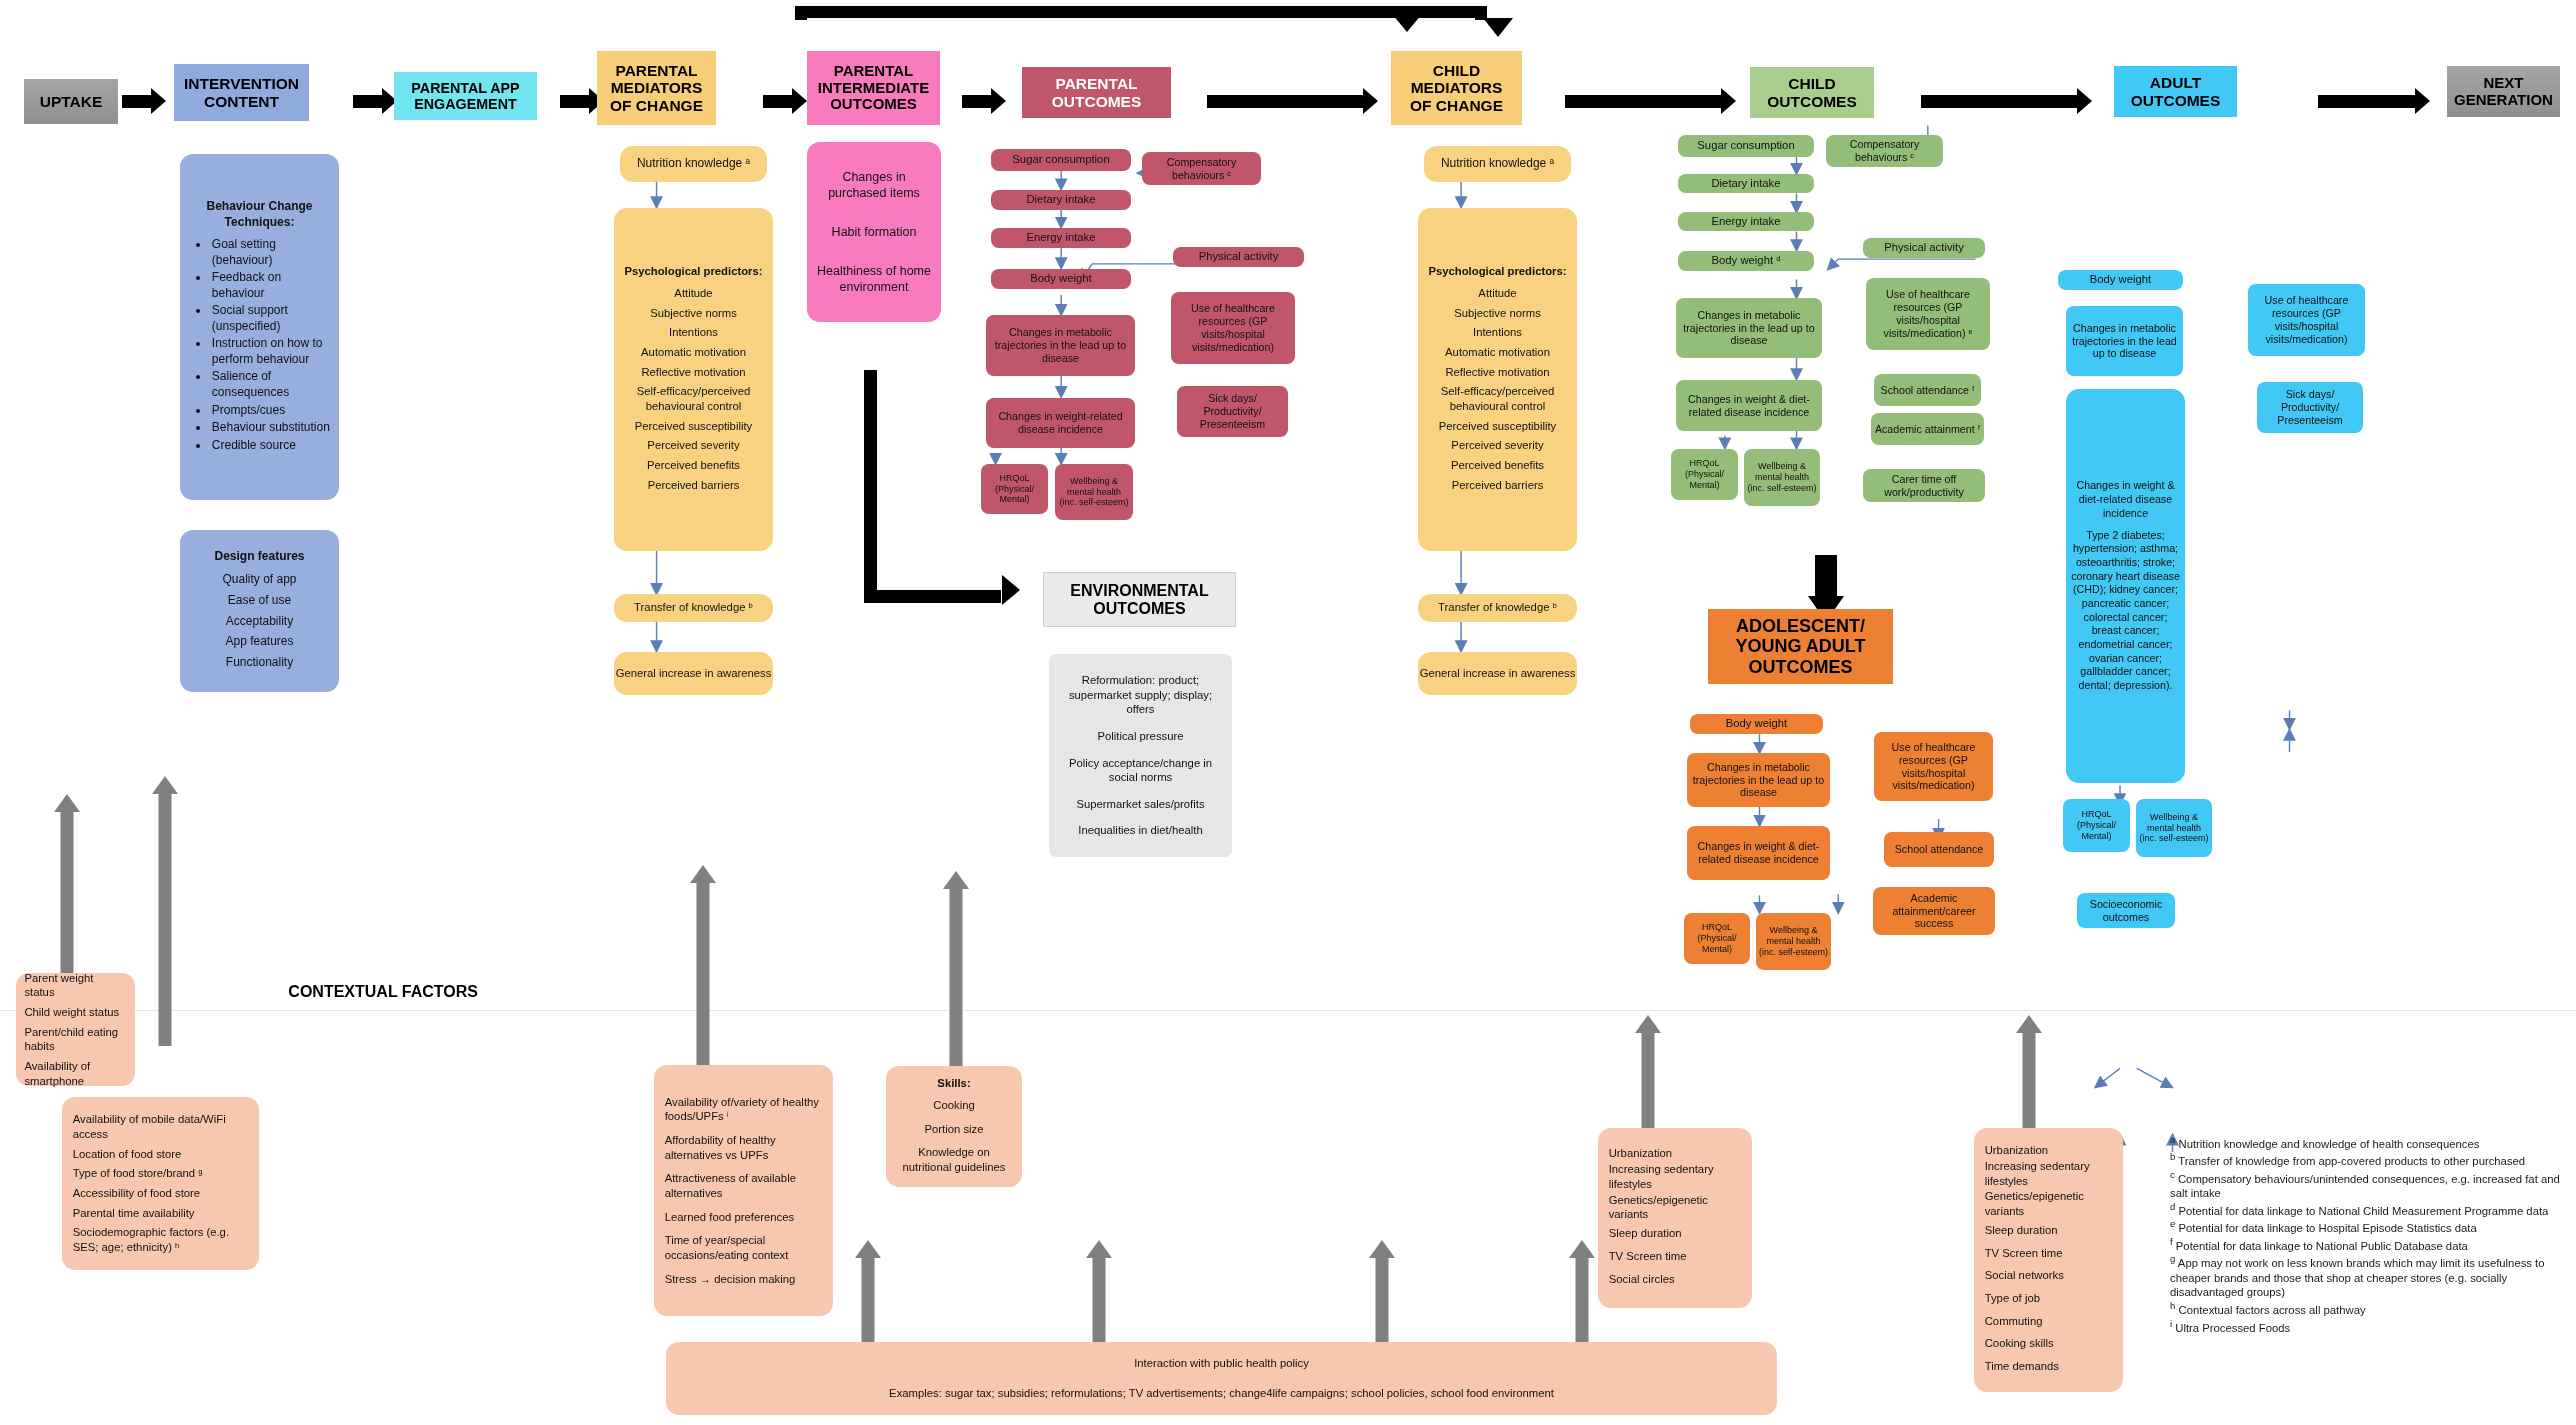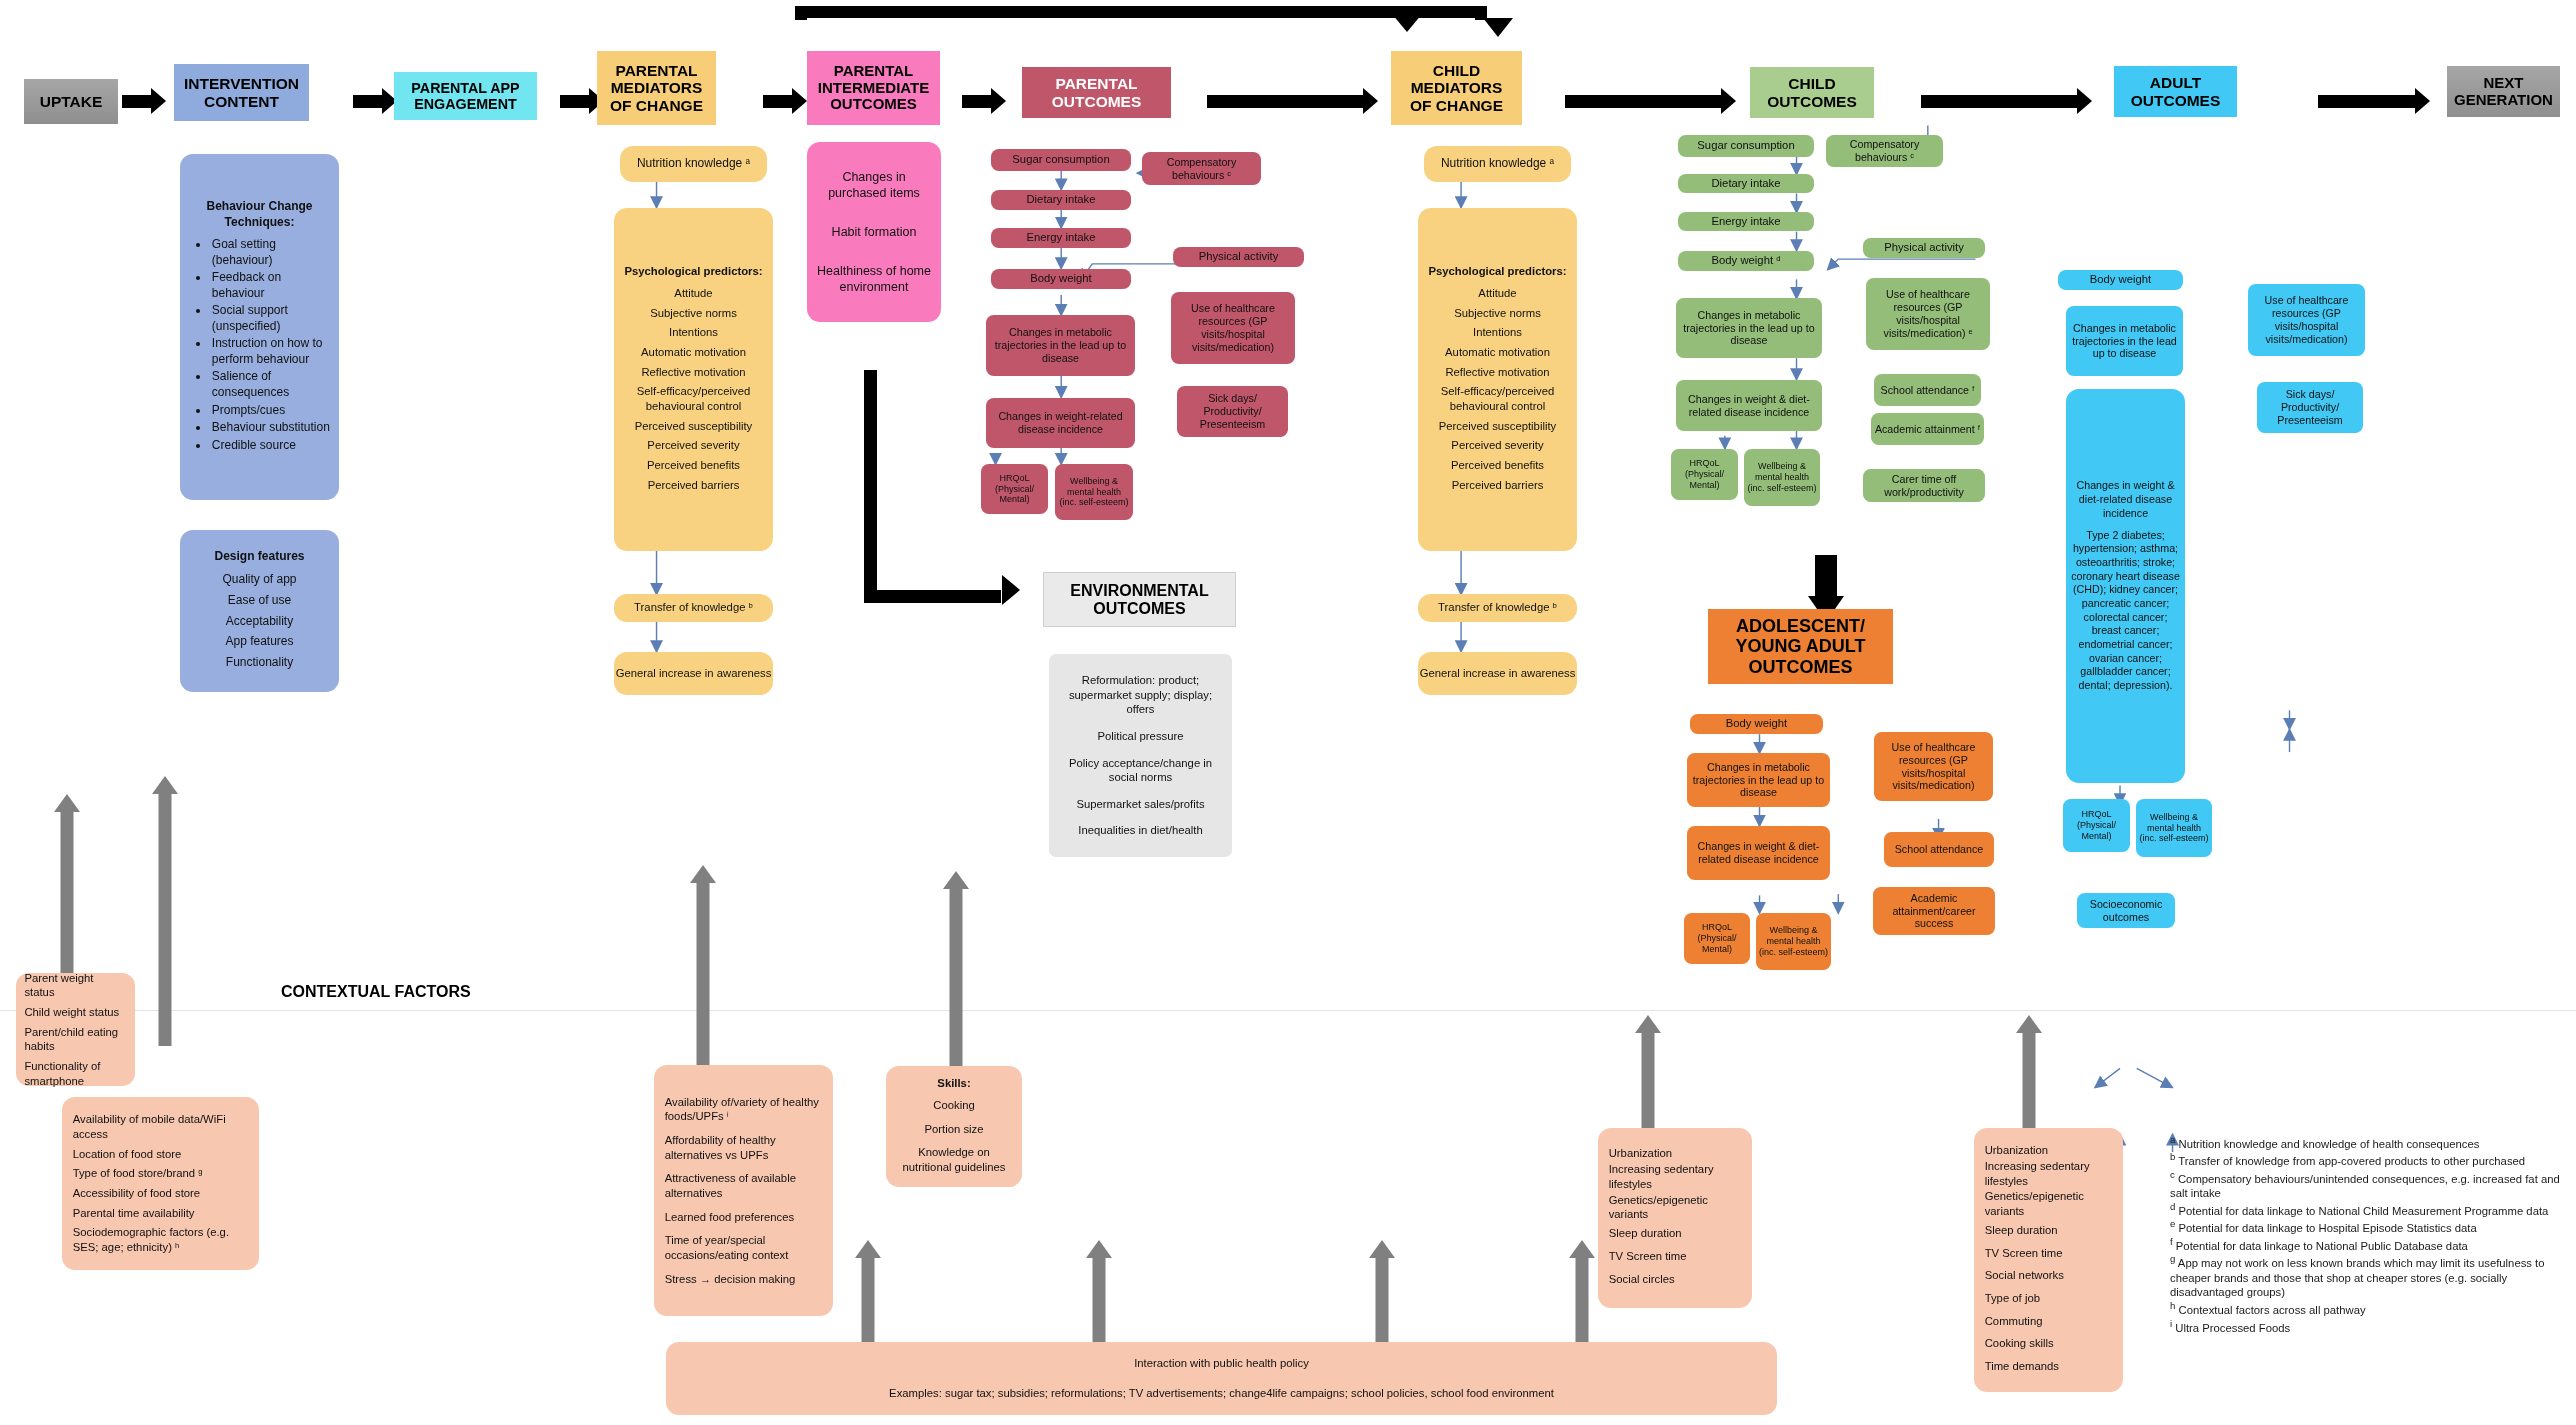--- a/index.html
+++ b/index.html
@@ -447,21 +447,21 @@
     </div>
   <div class="abs node n-lblue" style="left:2136px;top:799px;width:76px;height:58px;font-size:9px;">
     <span>Wellbeing &amp; mental health (inc. self-esteem)</span>
     </div>
   <div class="abs node n-lblue" style="left:2077px;top:893px;width:98px;height:35px;font-size:10.7px;">
     <span>Socioeconomic outcomes</span>
     </div>
 
   <div class="hairline" style="left:0;top:1010px;width:2576px;"></div>
 
-  <div class="abs ctxlabel" style="left:281px;top:962px;width:197px;white-space:pre-line;">
+  <div class="abs ctxlabel" style="left:281px;top:962px;width:197px;white-space:pre-line;text-align:right;">
     <span>CONTEXTUAL FACTORS</span>
   </div>
 
   <div class="uparrow" style="left:54px;top:794px;width:26px;height:191px;">
     <div class="tip"></div>
       <div class="stem" style="top:18px;width:13px;height:173px;"></div>
   </div>
   <div class="uparrow" style="left:152px;top:776px;width:26px;height:270px;">
     <div class="tip"></div>
       <div class="stem" style="top:18px;width:13px;height:252px;"></div>
@@ -496,21 +496,21 @@
   </div>
   <div class="uparrow" style="left:2016px;top:1015px;width:26px;height:113px;">
     <div class="tip"></div>
       <div class="stem" style="top:18px;width:13px;height:95px;"></div>
   </div>
 
   <div class="abs panel p-peach" style="left:16px;top:973px;width:119px;height:113px;font-size:11.3px;text-align:left;padding:6px 8.4px;">
     <div class="row">Parent weight status</div>
     <div class="row">Child weight status</div>
     <div class="row">Parent/child eating habits</div>
-    <div class="row">Functionality of smartphone</div>
+    <div class="row">Availability of smartphone</div>
   </div>
 
   <div class="abs panel p-peach" style="left:62px;top:1097px;width:197px;height:173px;font-size:11.3px;text-align:left;padding:6px 10.7px;">
     <div class="row">Availability of mobile data/WiFi access</div>
     <div class="row">Location of food store</div>
     <div class="row">Type of food store/brand ᵍ</div>
     <div class="row">Accessibility of food store</div>
     <div class="row">Parental time availability</div>
     <div class="row">Sociodemographic factors (e.g. SES; age; ethnicity) ʰ</div>
   </div>

